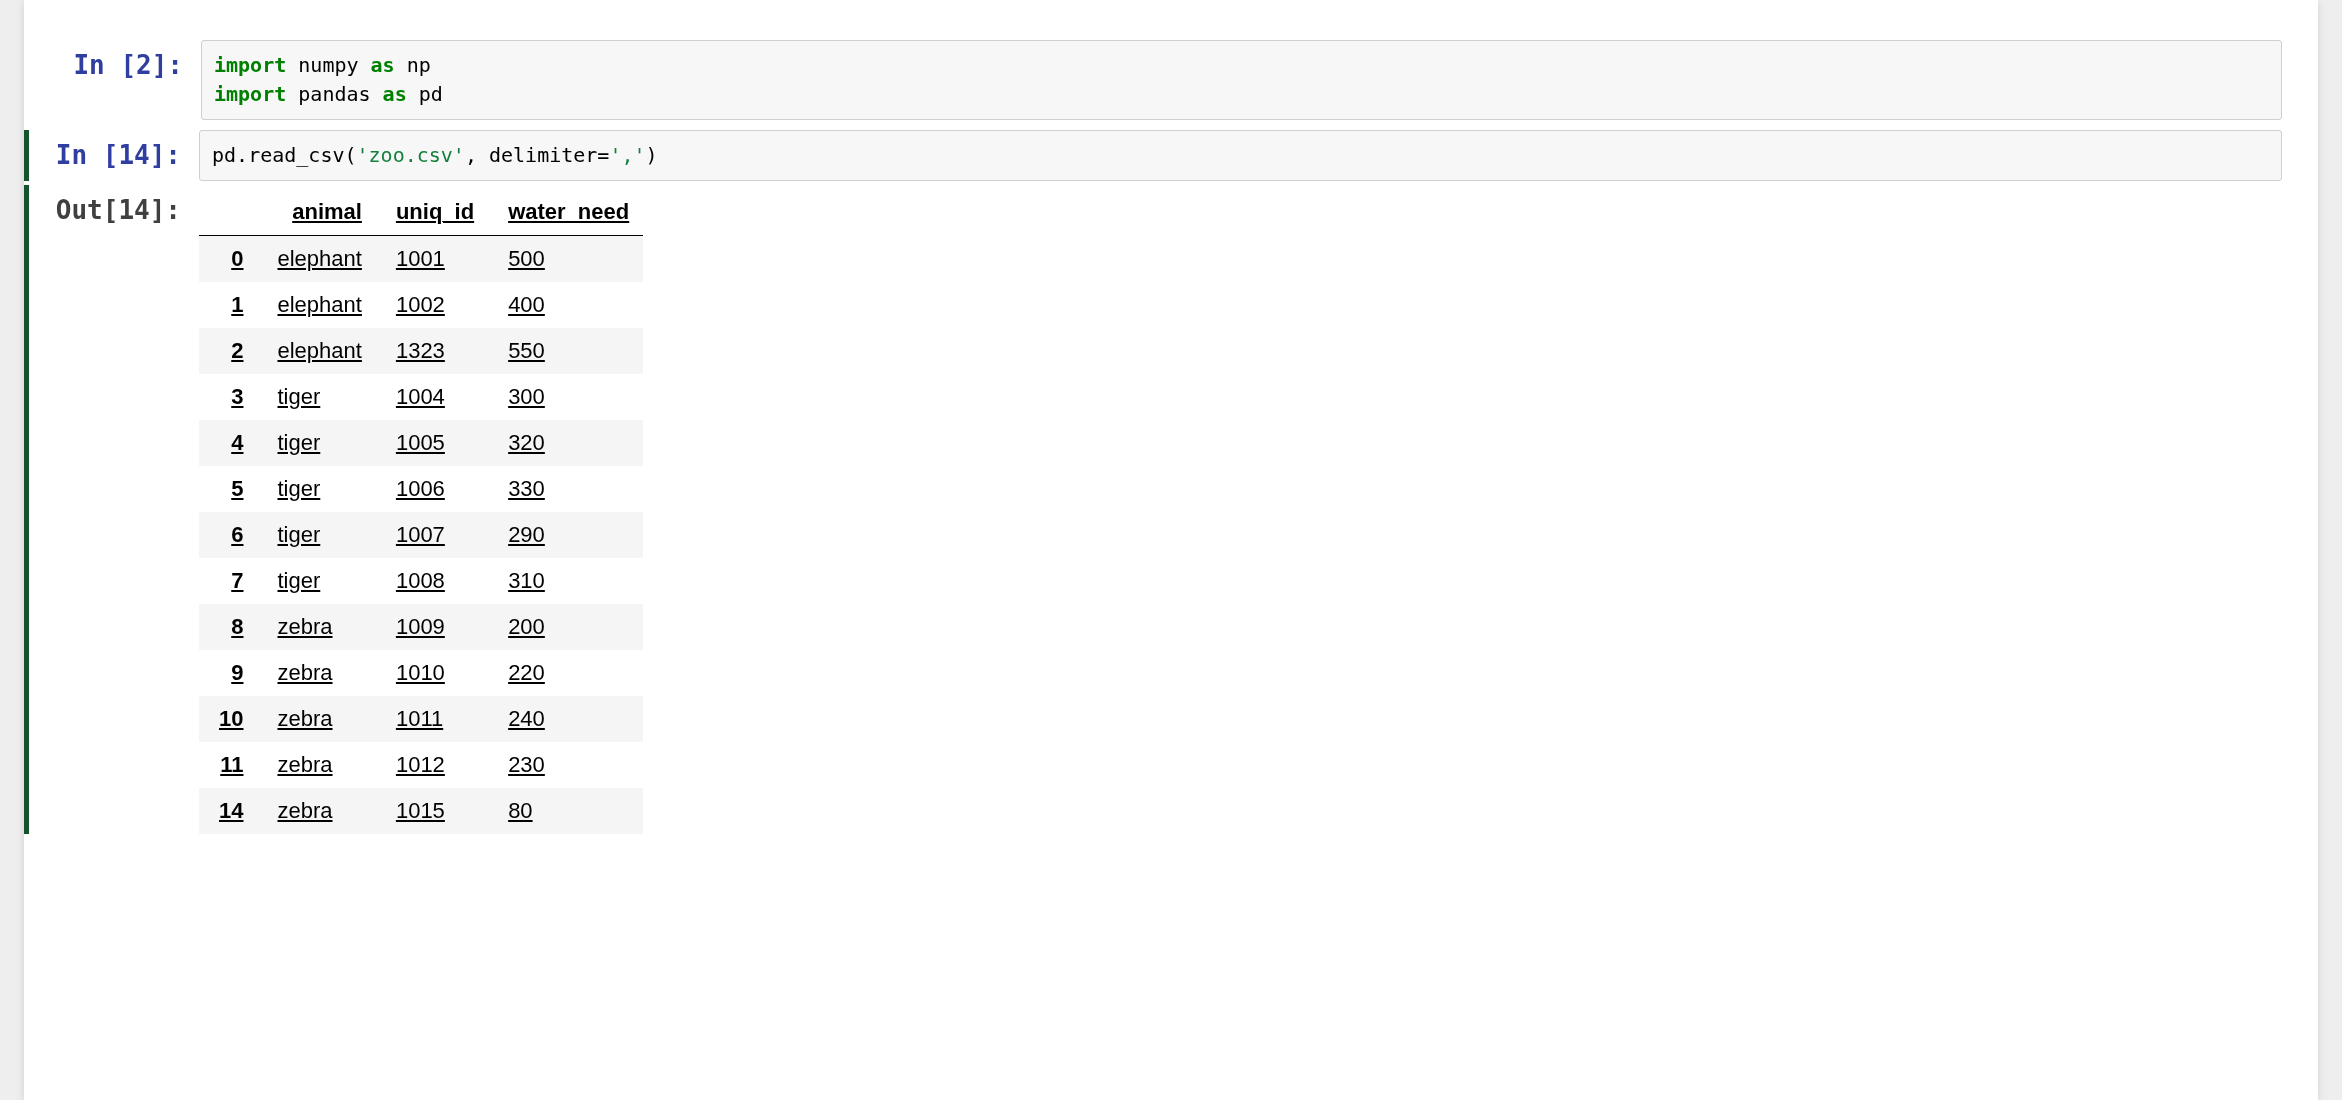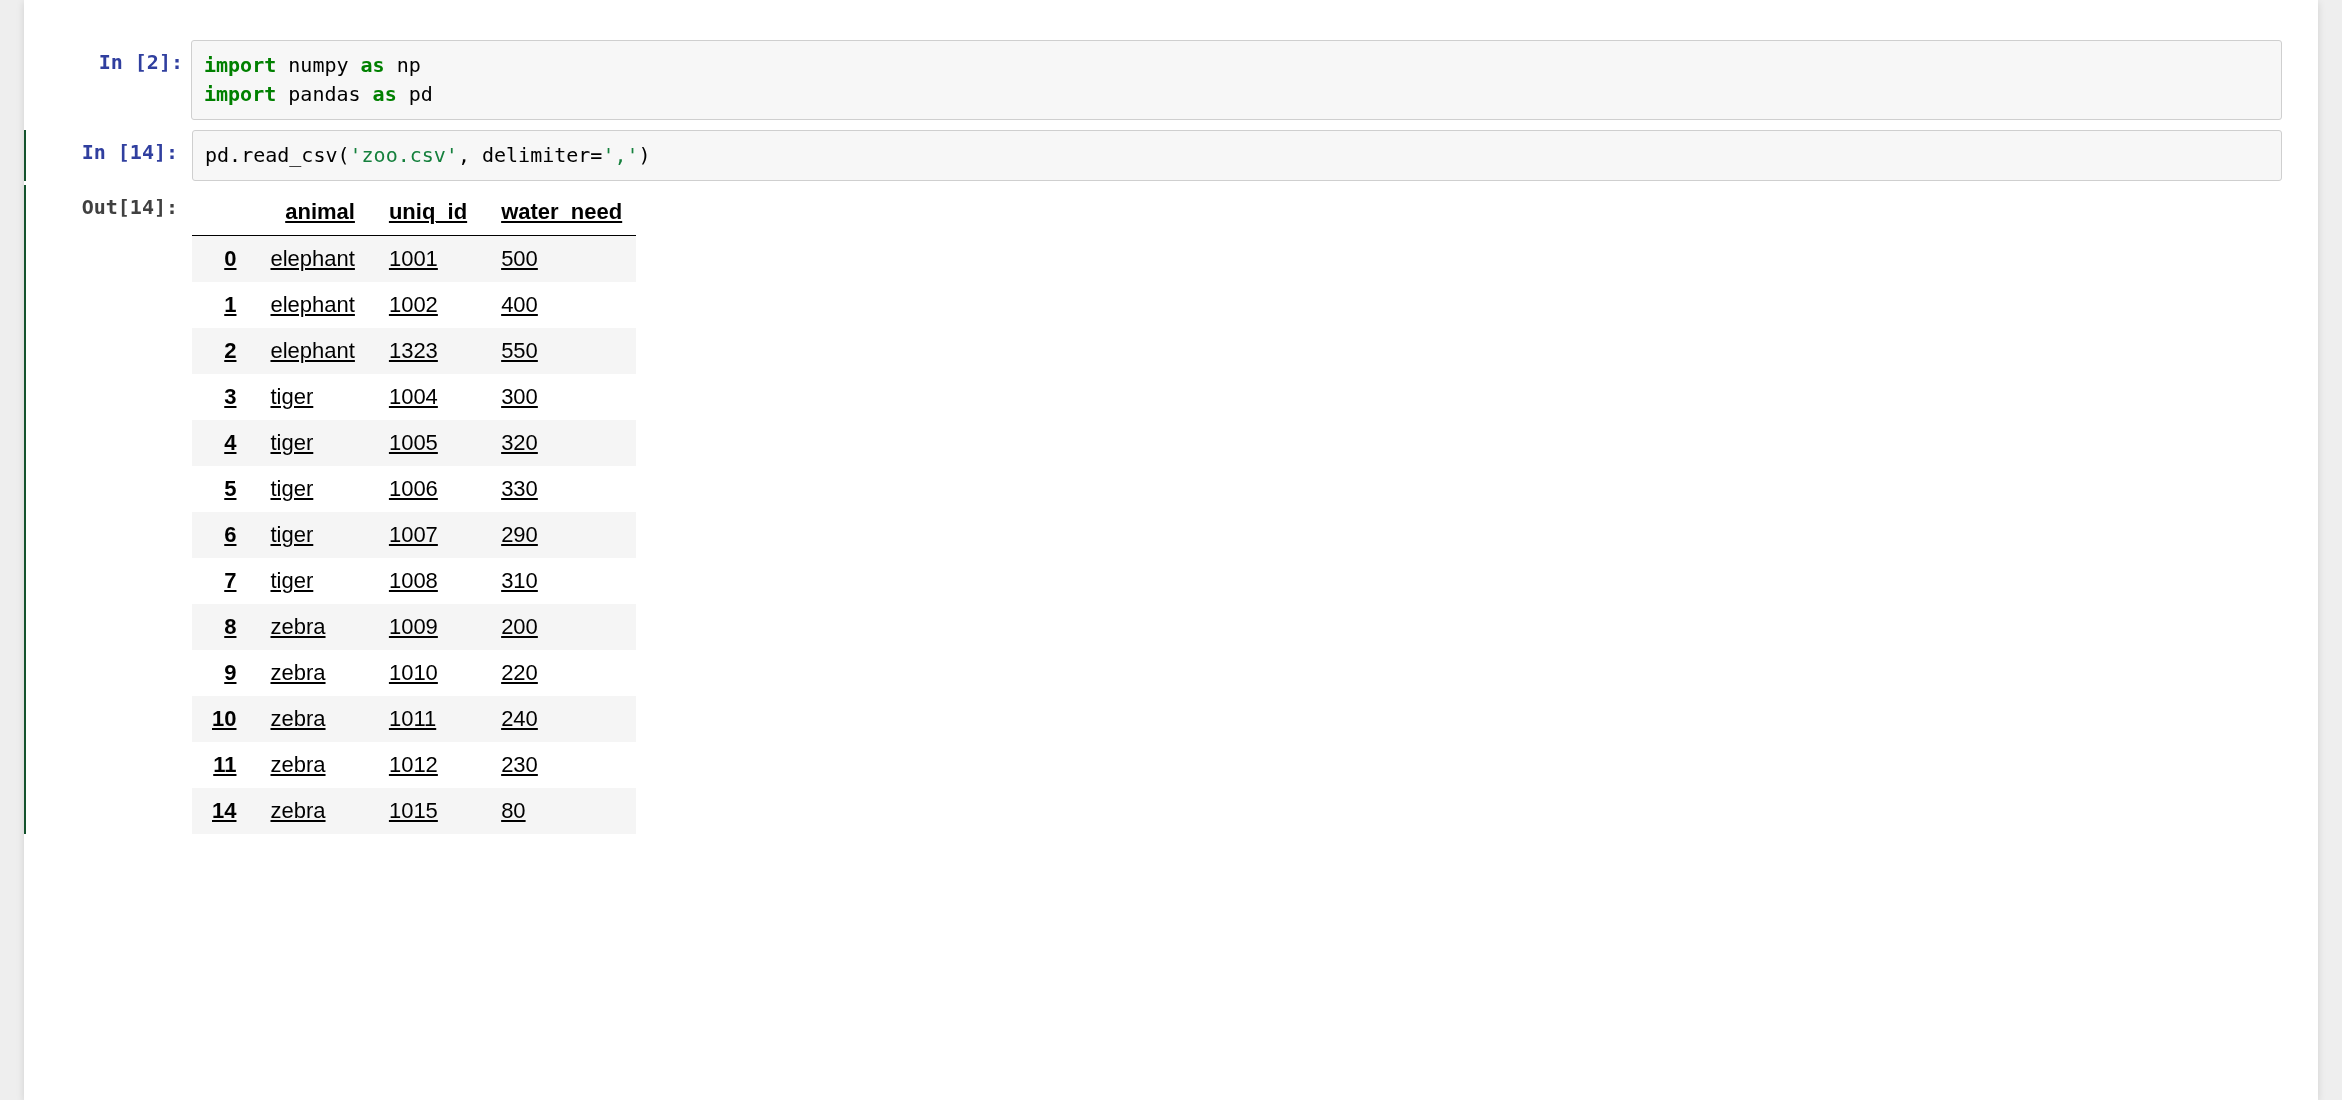--- a/index.html
+++ b/index.html
@@ -15,34 +15,34 @@
     margin: 0 24px;
     padding-top: 40px;
     min-height: 1100px;
     box-shadow: 0 2px 8px rgba(0,0,0,0.12);
   }
   .cell {
     display: flex;
     align-items: stretch;
     margin-bottom: 10px;
   }
-  .cell.selected { border-left: 2px solid #14532d; gap: 6px; }
+  .cell.selected { border-left: 5px solid #14532d; }
   .cell:not(.selected) { border-left: 7px solid transparent; }
   .prompt-col {
     width: 160px;
     flex: 0 0 160px;
     padding: 10px 8px 0 0;
     text-align: right;
     font-family: "Menlo", "Monaco", "Consolas", monospace;
-    font-size: 20px;
+    font-size: 26px;
     white-space: nowrap;
   }
   .prompt-in  { color: #303F9F; font-weight: bold; }
   .prompt-out { color: #404040; font-weight: bold; }
-  .content-col { flex: 1; padding-right: 36px; }
+  .content-col { flex: 1; padding-right: 36px; margin-left: 10px; }
   .code-input {
     border: 1px solid #cfcfcf;
     border-radius: 3px;
     background: #f7f7f7;
     padding: 10px 12px;
     font-family: "Menlo", "Monaco", "Consolas", monospace;
     font-size: 20px;
     line-height: 1.45;
     white-space: pre;
   }

